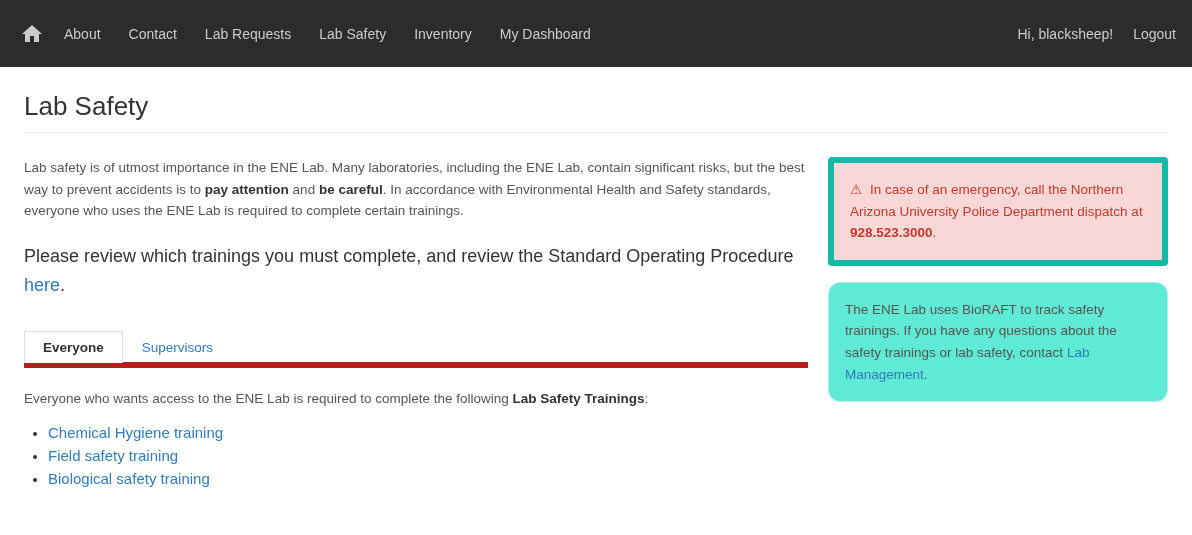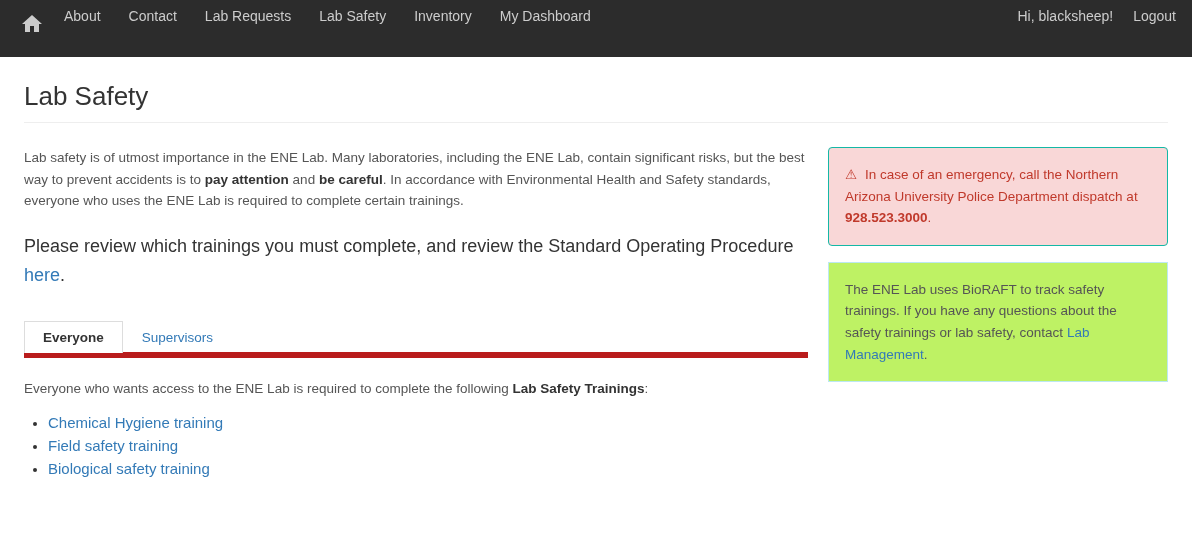--- a/index.html
+++ b/index.html
@@ -2,22 +2,22 @@
 <html><head>
   <meta charset="utf-8">
   <style>
     * { margin: 0; padding: 0; box-sizing: border-box; }
     body { font-family: Arial, sans-serif; font-size: 14px; color: #333; background: #fff; }
 
     
     nav {
       background: #2c2c2c;
       display: flex;
-      align-items: flex-start;
-      height: 57px;
+      align-items: center;
+      height: 67px;
       padding: 8px 16px;
     }
     .nav-home {
       width: 32px; height: 32px;
       display: flex; align-items: center; justify-content: center;
       margin-right: 16px;
       flex-shrink: 0;
     }
     .nav-home svg { width: 24px; height: 24px; fill: #ccc; }
     .nav-links {
@@ -123,38 +123,38 @@
     }
     .training-list li a {
       color: #337ab7;
       text-decoration: none;
       font-size: 15px;
     }
 
     
     .alert-emergency {
       background: #f9d7d7;
-      border: 1px solid #14b8a6;
+      border: 6px solid #14b8a6;
       border-radius: 4px;
       padding: 16px;
       font-size: 13.5px;
       color: #c0392b;
       line-height: 1.6;
     }
     .alert-emergency .icon {
       display: inline-block;
       margin-right: 4px;
       font-style: normal;
     }
     .alert-emergency strong { color: #c0392b; }
 
     .alert-info {
-      background: #bef264;
+      background: #5eead4;
       border: 1px solid #bce8f1;
-      border-radius: 0;
+      border-radius: 12px;
       padding: 16px;
       font-size: 13.5px;
       color: #555;
       line-height: 1.6;
     }
     .alert-info a { color: #337ab7; text-decoration: none; }
   </style>
 </head>
 <body>
 

